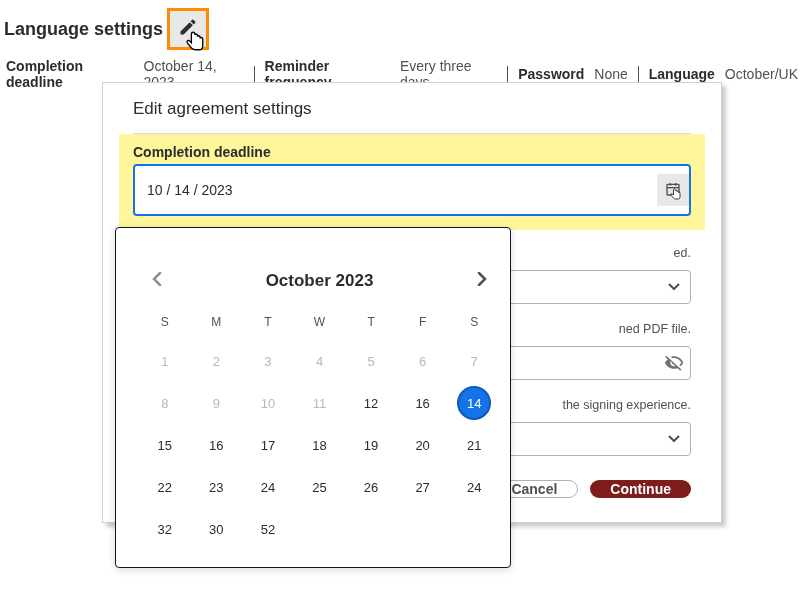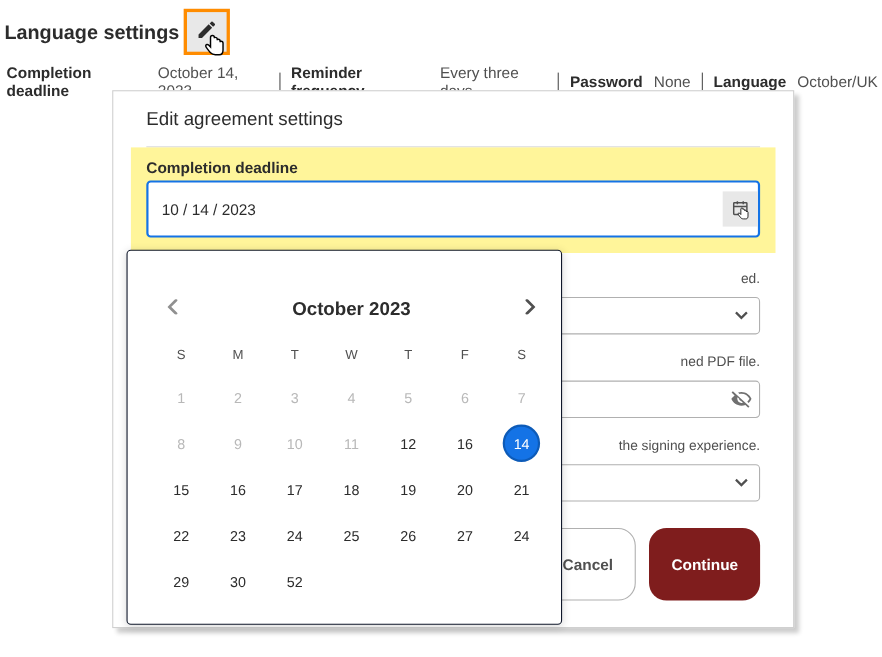--- a/index.html
+++ b/index.html
@@ -33,21 +33,21 @@
     .cursor-hand2 { position: absolute; top: 12px; left: 4px; width: 28px; height: 28px; z-index: 20; }
     
     .select-wrap { position: relative; border: 1px solid #b0b0b0; border-radius: 4px; height: 34px; display: flex; align-items: center; }
     .select-input { flex: 1; border: none; outline: none; padding: 6px 12px; font-size: 14px; background: transparent; }
     .chevron { width: 32px; display: flex; align-items: center; justify-content: center; color: #505050; }
     
     .pwd-wrap { position: relative; border: 1px solid #b0b0b0; border-radius: 4px; height: 34px; display: flex; align-items: center; }
     .eye-btn { width: 32px; display: flex; align-items: center; justify-content: center; color: #505050; }
     
     .btn-row { display: flex; justify-content: flex-end; gap: 12px; margin-top: 24px; }
-    .btn { padding: 24px 20px; border-radius: 16px; font-size: 14px; font-weight: 700; cursor: pointer; border: none; }
+    .btn { padding: 0 20px; border-radius: 16px; font-size: 14px; font-weight: 700; cursor: pointer; border: none; }
     .btn-cancel { background: #fff; color: #505050; border: 1.5px solid #b0b0b0; }
     .btn-continue { background: #7f1d1d; color: #fff; }
     
     .datepicker { position: absolute; top: 144px; left: 12px; width: 396px; background: #fff; border: 1px solid #0f172a; box-shadow: 0 2px 8px rgba(0,0,0,0.15); border-radius: 4px; padding: 40px 11px 28px 24px; z-index: 30; }
     .dp-header { display: flex; align-items: center; justify-content: space-between; margin-bottom: 22px; padding: 0 8px; }
     .dp-nav { background: none; border: none; cursor: pointer; color: #909090; padding: 4px; }
     .dp-nav svg { width: 10px; height: 14px; }
     .dp-month { font-size: 17px; font-weight: 700; color: #2c2c2c; }
     .dp-grid { display: grid; grid-template-columns: repeat(7, 1fr); text-align: center; row-gap: 22px; column-gap: 2px;}
     .dp-dow { font-size: 12px; color: #505050; font-weight: 400; }
@@ -201,18 +201,18 @@
         <div class="dp-day">19</div>
         <div class="dp-day">20</div>
         <div class="dp-day">21</div>
         <div class="dp-day">22</div>
         <div class="dp-day">23</div>
         <div class="dp-day">24</div>
         <div class="dp-day">25</div>
         <div class="dp-day">26</div>
         <div class="dp-day">27</div>
         <div class="dp-day">24</div>
-        <div class="dp-day">29</div>
+        <div class="dp-day">32</div>
         <div class="dp-day">30</div>
         <div class="dp-day">52</div>
       </div>
   </div>
 </div>
 
 </body></html>

